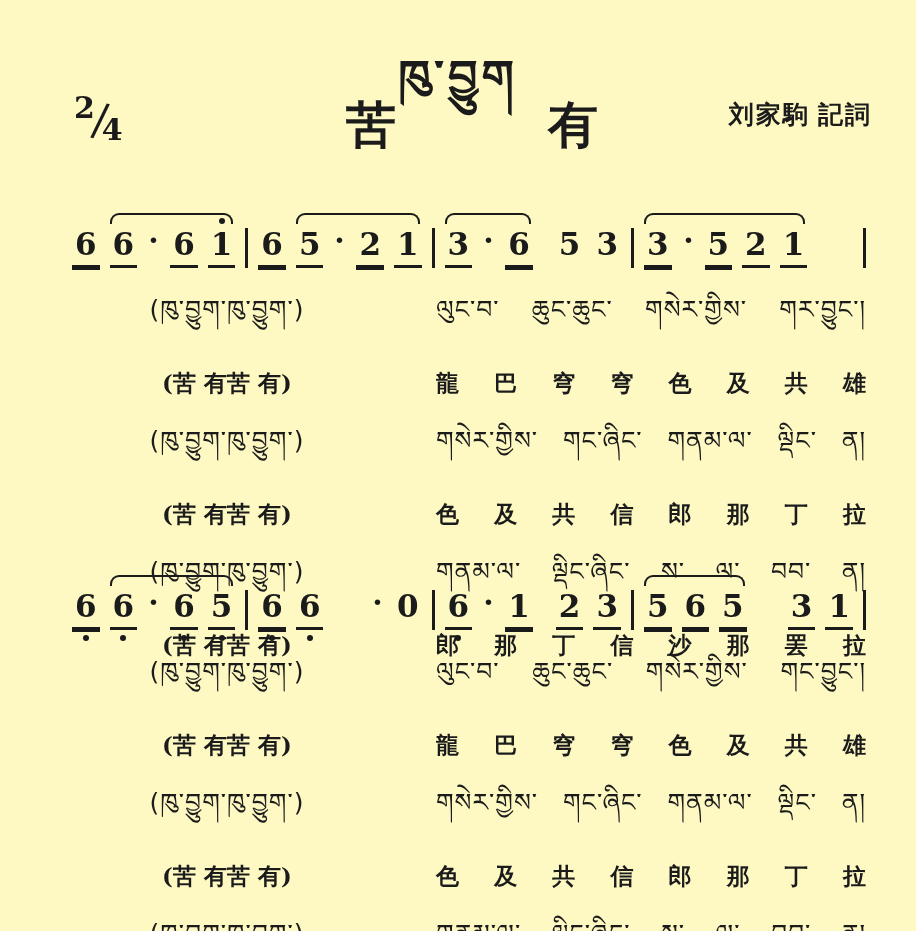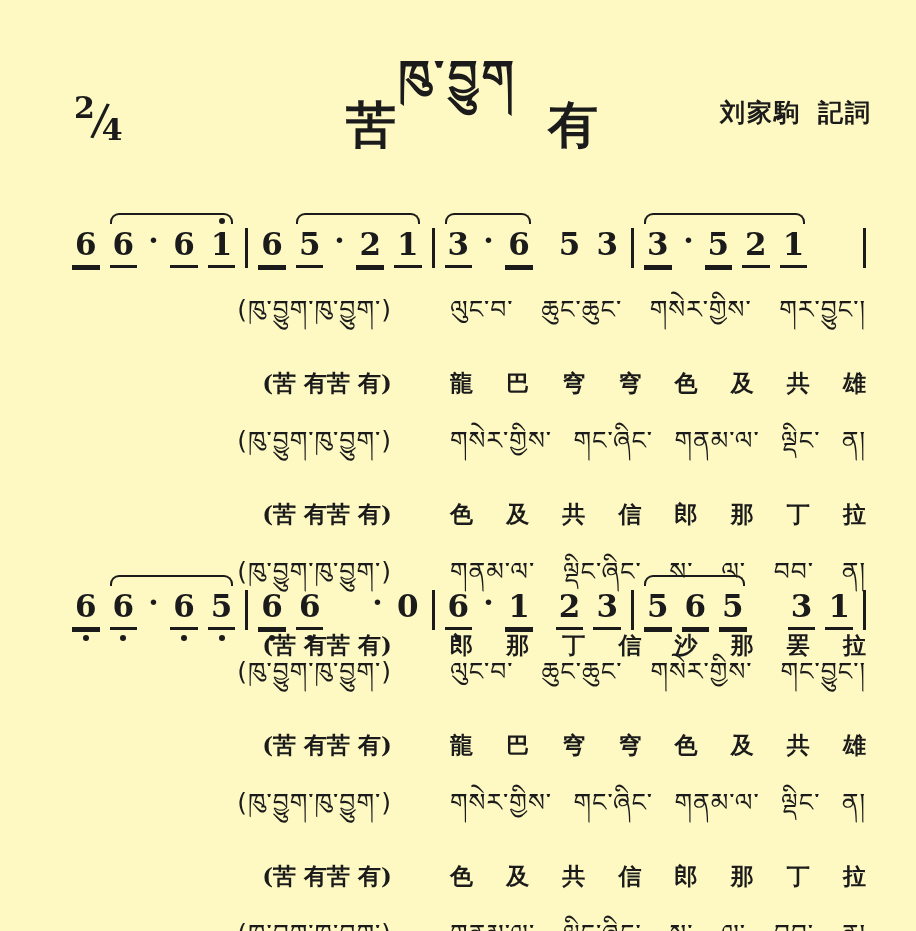--- a/index.html
+++ b/index.html
@@ -12,21 +12,21 @@
              font-size:46px;font-weight:700;letter-spacing:4px;}
   .ts{position:absolute;top:100px;left:74px;font-size:30px;font-weight:700;
       font-family:"DejaVu Serif",serif;}
   .ts-n{display:inline-block;position:relative;top:-10px;}
   .ts-s{display:inline-block;transform:rotate(14deg) scaleY(1.5);position:relative;top:2px;}
   .ts-d{display:inline-block;position:relative;top:12px;left:-4px;}
   .title-row{position:absolute;top:92px;left:346px;width:252px;display:flex;
              justify-content:space-between;font-size:50px;font-weight:700;
              font-family:"DejaVu Serif",serif;}
   .credits{position:absolute;top:96px;right:44px;font-size:25px;font-weight:700;
-           line-height:1.5;font-family:Liberation Mono, monospace;letter-spacing:2px;text-align:right;}
+           line-height:1.5;font-family:Liberation Serif, serif;letter-spacing:2px;text-align:right;}
 
   
   .system{position:absolute;left:62px;right:50px;}
   #sys0{top:172px;} #sys1{top:534px;}
 
   
   .music-line{display:flex;align-items:flex-end;padding-top:24px;min-height:72px;}
   .measure{flex:1;display:flex;justify-content:space-between;align-items:flex-end;padding:0 10px;}
   [data-name="measure-3"]{flex:1.08;} [data-name="measure-4"]{flex:1.28;}
   .bar{width:3px;height:40px;background:var(--ink);align-self:flex-end;margin-bottom:0;}
@@ -43,22 +43,22 @@
       width:6px;height:6px;border-radius:50%;background:var(--ink);}
   .tk.lo::before{content:"";position:absolute;bottom:-14px;left:50%;transform:translateX(-50%);
       width:6px;height:6px;border-radius:50%;background:var(--ink);}
   .tk.dot{font-size:20px;transform:scale(1.5);align-self:center;padding-bottom:12px;border-bottom:none;}
 
   
   .lyr-row{margin-top:13px;}
   .lline{display:flex;align-items:flex-end;}
   .tib-line{min-height:41px;font-size:25px;letter-spacing:1px;}
   .zh-line{min-height:47px;font-size:23px;font-weight:700;font-family:"DejaVu Serif",serif;}
-  .lcol{width:330px;display:flex;justify-content:flex-end;flex-shrink:0;}
-  .rcol{flex:1;margin-left:58px;}
+  .lcol{width:330px;display:flex;justify-content:center;flex-shrink:0;}
+  .rcol{flex:1;margin-left:44px;}
   .jt{text-align:justify;text-align-last:justify;}
 </style>
 </head>
 <body>
 
 <div id="page" data-name="sheet-music-page">
 
   <div class="tib-title" data-name="tibetan-title">ཁུ་བྱུག</div>
 
   <div class="ts" data-name="time-signature">

